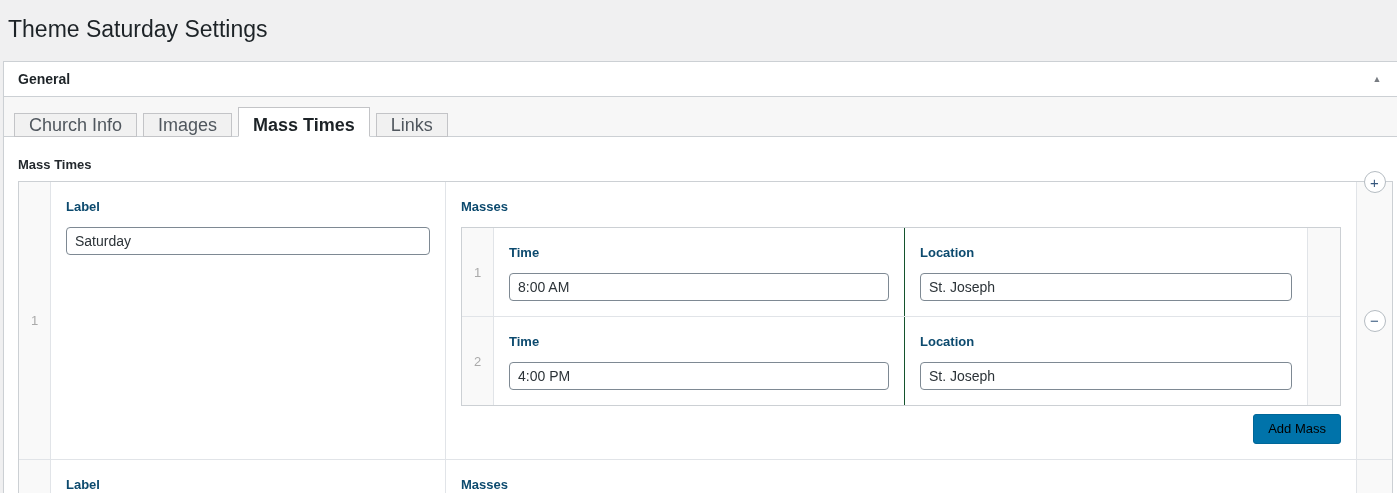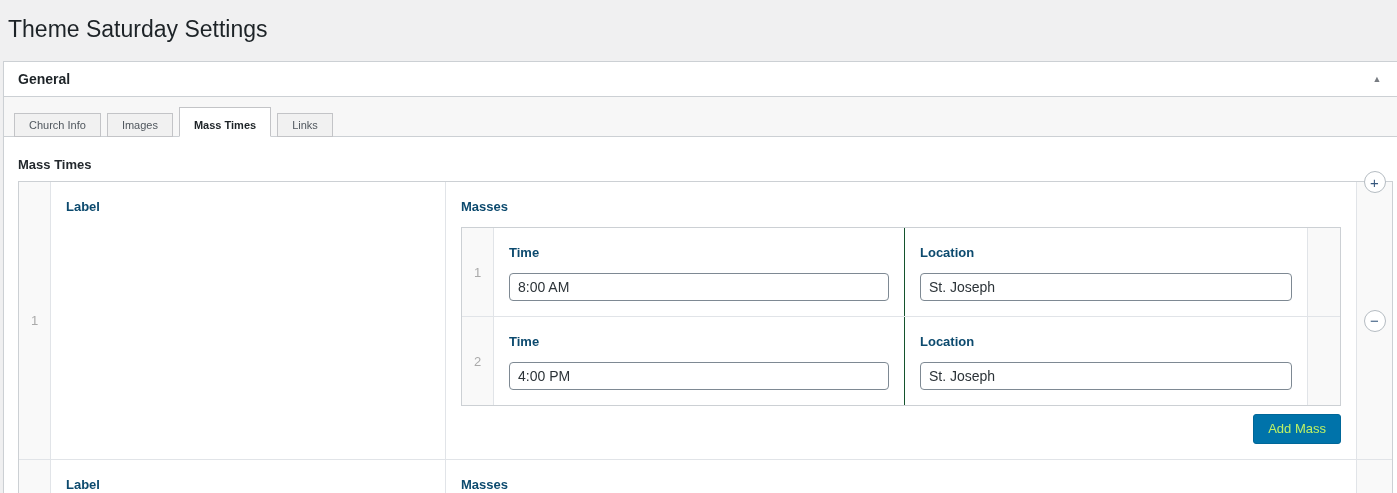--- a/index.html
+++ b/index.html
@@ -29,21 +29,21 @@
   .toggle-btn {
     background:none; border:none; width:36px; height:30px;
     color:#787c82; font-size:9px; cursor:pointer; line-height:30px; text-align:center;
   }
   .tab-wrap {
     background:#f7f7f7; border-bottom:1px solid #ccd0d4;
     padding:10px 10px 0 10px;
     display:flex; align-items:flex-end; gap:6px;
   }
   .tab {
-    font-family:inherit; font-size:11px; color:#50575e; cursor:pointer;
+    font-family:inherit; font-size:18px; color:#50575e; cursor:pointer;
     background:#f1f1f1; border:1px solid #c3c4c7;
     padding:2px 14px; line-height:18px; margin-bottom:-1px;
   }
   .tab.active {
     background:#fff; border-bottom-color:#fff;
     font-weight:700; color:#1d2327; padding-top:8px;
   }
   .content { background:#fff; padding:18px 14px 0 14px; }
   .field-label { font-size:13px; font-weight:700; color:#23282d; line-height:20px; margin-bottom:6px; }
 
@@ -68,21 +68,21 @@
 
   .sub-repeater { border:1px solid #ccd0d4; }
   .sub-row { display:flex; align-items:stretch; border-bottom:1px solid #e1e4e8; }
   .sub-row:last-child { border-bottom:none; }
   .cell-time { width:411px; border-right:1px solid #14532d; flex:none; }
   .cell-location { flex:1; border-right:1px solid #e1e4e8; min-width:0; }
   .sub-remove { width:32px; background:#f9f9f9; flex:none; }
 
   .add-row-footer { display:flex; justify-content:flex-end; margin-top:8px; }
   .btn-primary {
-    background:#0073aa; border:1px solid #006799; color:#bef264;
+    background:#0073aa; border:1px solid #006799; color:#000000;
     font-family:inherit; font-size:13px; line-height:18px;
     padding:5px 14px; border-radius:3px; cursor:pointer;
   }
   .circle-btn {
     position:absolute; left:50%; width:22px; height:22px; padding:0;
     border-radius:50%; background:#fff; border:1px solid #b5bcc2;
     color:#35577d; font-size:15px; line-height:19px; text-align:center; cursor:pointer;
   }
   .circle-add    { top:-11px; transform:translateX(-50%); }
   .circle-remove { top:50%; transform:translate(-50%,-50%); }
@@ -109,20 +109,21 @@
   <div class="content">
     <div class="field-label">Mass Times</div>
 
     <div class="repeater">
 
       <div class="r-row">
         <div class="handle">1</div>
 
         <div class="cell cell-label">
           <div class="sub-label">Label</div>
+          <input class="acf-input" type="text" value="Saturday" style="">
         </div>
 
         <div class="cell cell-masses">
           <div class="sub-label">Masses</div>
 
           <div class="sub-repeater">
 
             <div class="sub-row">
               <div class="handle">1</div>
               <div class="cell cell-time">

